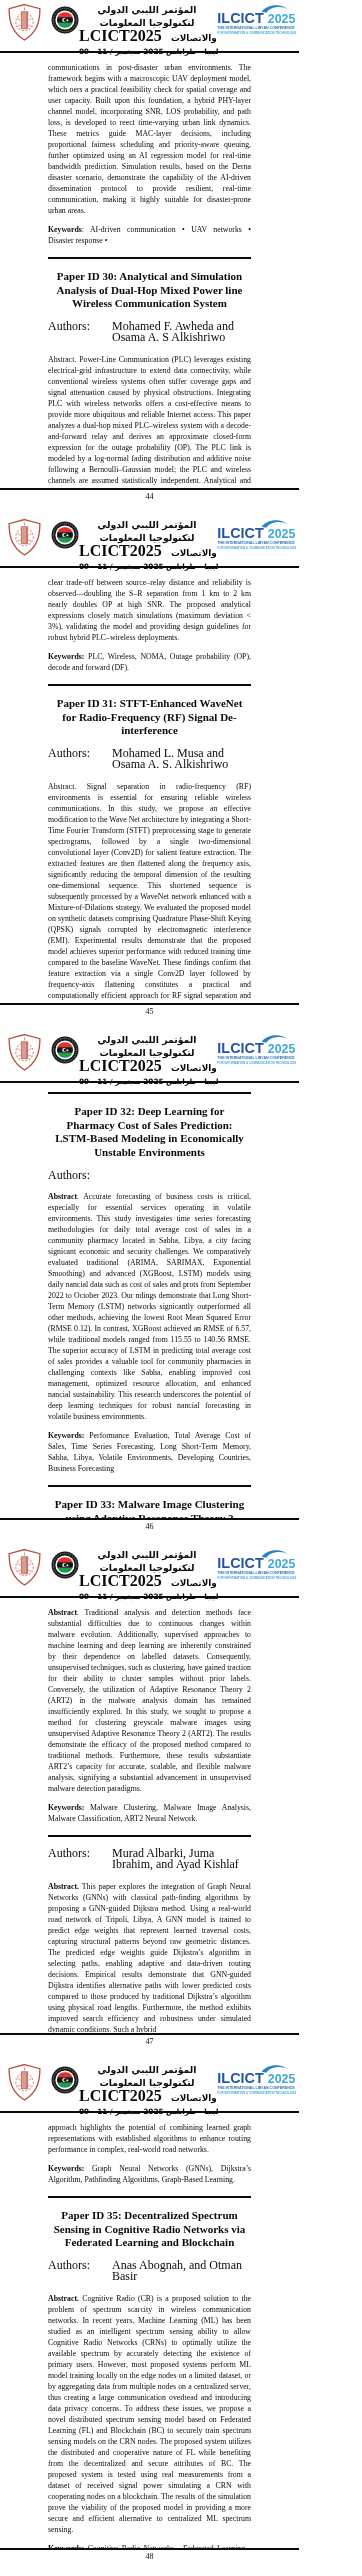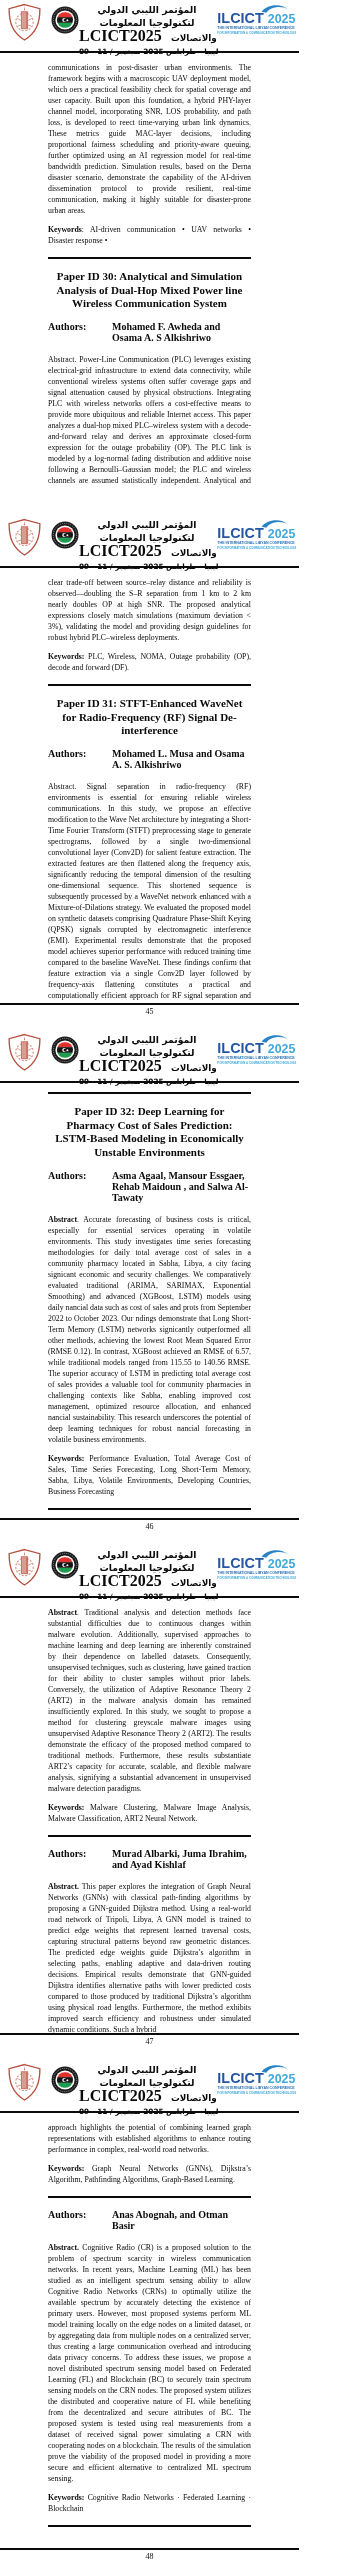--- a/index.html
+++ b/index.html
@@ -19,21 +19,21 @@
   .ilcict-wrap{position:absolute;right:2.6px;top:4.2px;width:80px;height:34px;}
   
   .page-body{position:absolute;top:54px;left:48px;right:48px;bottom:27px;overflow:hidden;
              font-family:"Liberation Serif",serif;font-size:7.8px;line-height:11px;text-align:justify;}
   .page-body > :first-child{margin-top:8.3px;}
   .para{margin:0 0 7.8px 0;}
   .lead{font-weight:normal;}
   .lead.b{font-weight:bold;}
   .separator{height:1.6px;background:#0a0a0a;margin:11px 0 11.4px 0;}
   .paper-title{font-size:11px;line-height:13.5px;font-weight:bold;text-align:center;margin:1px 3.1px 10.4px 3.1px;}
-  .authors{display:flex;font-weight:bold;font-size:10px;line-height:11.4px;margin:2.1px 0 10.4px 0;text-align:left;}
+  .authors{display:flex;font-weight:normal;font-size:12px;line-height:11.4px;margin:2.1px 0 10.4px 0;text-align:left;}
   .authors .label{flex:none;width:64px;}
   .authors .names{flex:1;}
   
   .page-footer{position:absolute;left:0;right:0;bottom:0;height:27px;}
   .footer-rule{height:1.6px;background:#0a0a0a;}
   .page-number{text-align:center;font-family:"Liberation Serif",serif;font-size:8px;margin-top:2.6px;}
 </style>
 </head>
 <body>
 
@@ -102,20 +102,24 @@
         <p class="para"><span class="lead b">Keywords</span>: AI-driven communication • UAV networks • Disaster response •</p>
         <div class="separator"></div>
         <h2 class="paper-title">Paper ID 30: Analytical and Simulation Analysis of Dual-Hop Mixed Power line Wireless Communication System</h2>
         <div class="authors">
           <span class="label">Authors:</span>
           <span class="names">Mohamed F. Awheda and Osama A. S Alkishriwo</span>
         </div>
         <p class="para">Abstract. Power-Line Communication (PLC) leverages existing electrical-grid infrastructure to extend data connectivity, while conventional wireless systems often suffer coverage gaps and signal attenuation caused by physical obstructions. Integrating PLC with wireless networks offers a cost-effective means to provide more ubiquitous and reliable Internet access. This paper analyzes a dual-hop mixed PLC–wireless system with a decode-and-forward relay and derives an approximate closed-form expression for the outage probability (OP). The PLC link is modeled by a log-normal fading distribution and additive noise following a Bernoulli–Gaussian model; the PLC and wireless channels are assumed statistically independent. Analytical and Monte Carlo results show that performance degrades as the impulsive-noise index and the arrival probability of impulsive components increase (OP grows by an order of magnitude when the impulsive-noise arrival probability rises from 0.01 to 0.1 at 40 dB). A</p>
       </div>
 
+    <footer class="page-footer">
+      <div class="footer-rule"></div>
+      <div class="page-number">44</div>
+    </footer>
   </section>
 
   <section class="page">
     <header class="page-header">
 
       <span class="shield-wrap">
         <svg width="35" height="39" viewBox="0 0 68 76">
           <path d="M34 3 L64 11 C64 39 57 58 34 72 C11 58 4 39 4 11 Z" fill="#ffffff" stroke="#b5503f" stroke-width="2.6"></path>
           <circle cx="34" cy="37" r="17" fill="none" stroke="#d99287" stroke-width="2.2" stroke-dasharray="4 3"></circle>
           <rect x="27" y="16" width="14" height="35" fill="#c4695b" opacity="0.9"></rect>
@@ -246,21 +250,20 @@
       </span>
 
       <div class="header-rule"></div>
     </header>
 
     <div class="page-body">
         <div class="separator"></div>
         <h2 class="paper-title">Paper ID 32: Deep Learning for Pharmacy Cost of Sales Prediction: LSTM-Based Modeling in Economically Unstable Environments</h2>
         <div class="authors">
           <span class="label">Authors:</span>
-          <span class="names">Asma Agaal, Mansour Essgaer, Rehab Maidoun , and Salwa Al-Tawaty</span>
         </div>
         <p class="para"><span class="lead b">Abstract</span>. Accurate forecasting of business costs is critical, especially for essential services operating in volatile environments. This study investigates time series forecasting methodologies for daily total average cost of sales in a community pharmacy located in Sabha, Libya, a city facing signicant economic and security challenges. We comparatively evaluated traditional (ARIMA, SARIMAX, Exponential Smoothing) and advanced (XGBoost, LSTM) models using daily nancial data such as cost of sales and prots from September 2022 to October 2023. Our ndings demonstrate that Long Short-Term Memory (LSTM) networks signicantly outperformed all other methods, achieving the lowest Root Mean Squared Error (RMSE 0.12). In contrast, XGBoost achieved an RMSE of 6.57, while traditional models ranged from 115.55 to 140.56 RMSE. The superior accuracy of LSTM in predicting total average cost of sales provides a valuable tool for community pharmacies in challenging contexts like Sabha, enabling improved cost management, optimized resource allocation, and enhanced nancial sustainability. This research underscores the potential of deep learning techniques for robust nancial forecasting in volatile business environments.</p>
         <p class="para"><span class="lead b">Keywords:</span> Performance Evaluation, Total Average Cost of Sales, Time Series Forecasting, Long Short-Term Memory, Sabha, Libya, Volatile Environments, Developing Countries, Business Forecasting</p>
         <div class="separator"></div>
         <h2 class="paper-title">Paper ID 33: Malware Image Clustering using Adaptive Resonance Theory 2</h2>
         <div class="authors">
           <span class="label">Authors:</span>
           <span class="names">Mohammed Abosaeeda, Mahmud Mansour</span>
         </div>
       </div>
@@ -403,20 +406,21 @@
         </svg>
       </span>
 
       <div class="header-rule"></div>
     </header>
 
     <div class="page-body">
         <p class="para">approach highlights the potential of combining learned graph representations with established algorithms to enhance routing performance in complex, real-world road networks.</p>
         <p class="para"><span class="lead b">Keywords:</span> Graph Neural Networks (GNNs), Dijkstra’s Algorithm, Pathfinding Algorithms, Graph-Based Learning.</p>
         <div class="separator"></div>
+        <h2 class="paper-title">Paper ID 35: Decentralized Spectrum Sensing in Cognitive Radio Networks via Federated Learning and Blockchain</h2>
         <div class="authors">
           <span class="label">Authors:</span>
           <span class="names">Anas Abognah, and Otman Basir</span>
         </div>
         <p class="para"><span class="lead b">Abstract.</span> Cognitive Radio (CR) is a proposed solution to the problem of spectrum scarcity in wireless communication networks. In recent years, Machine Learning (ML) has been studied as an intelligent spectrum sensing ability to allow Cognitive Radio Networks (CRNs) to optimally utilize the available spectrum by accurately detecting the existence of primary users. However, most proposed systems perform ML model training locally on the edge nodes on a limited dataset, or by aggregating data from multiple nodes on a centralized server, thus creating a large communication overhead and introducing data privacy concerns. To address these issues, we propose a novel distributed spectrum sensing model based on Federated Learning (FL) and Blockchain (BC) to securely train spectrum sensing models on the CRN nodes. The proposed system utilizes the distributed and cooperative nature of FL while benefiting from the decentralized and secure attributes of BC. The proposed system is tested using real measurements from a dataset of received signal power simulating a CRN with cooperating nodes on a blockchain. The results of the simulation prove the viability of the proposed model in providing a more secure and efficient alternative to centralized ML spectrum sensing.</p>
         <p class="para"><span class="lead b">Keywords:</span> Cognitive Radio Networks · Federated Learning · Blockchain</p>
         <div class="separator"></div>
       </div>
 
     <footer class="page-footer">

